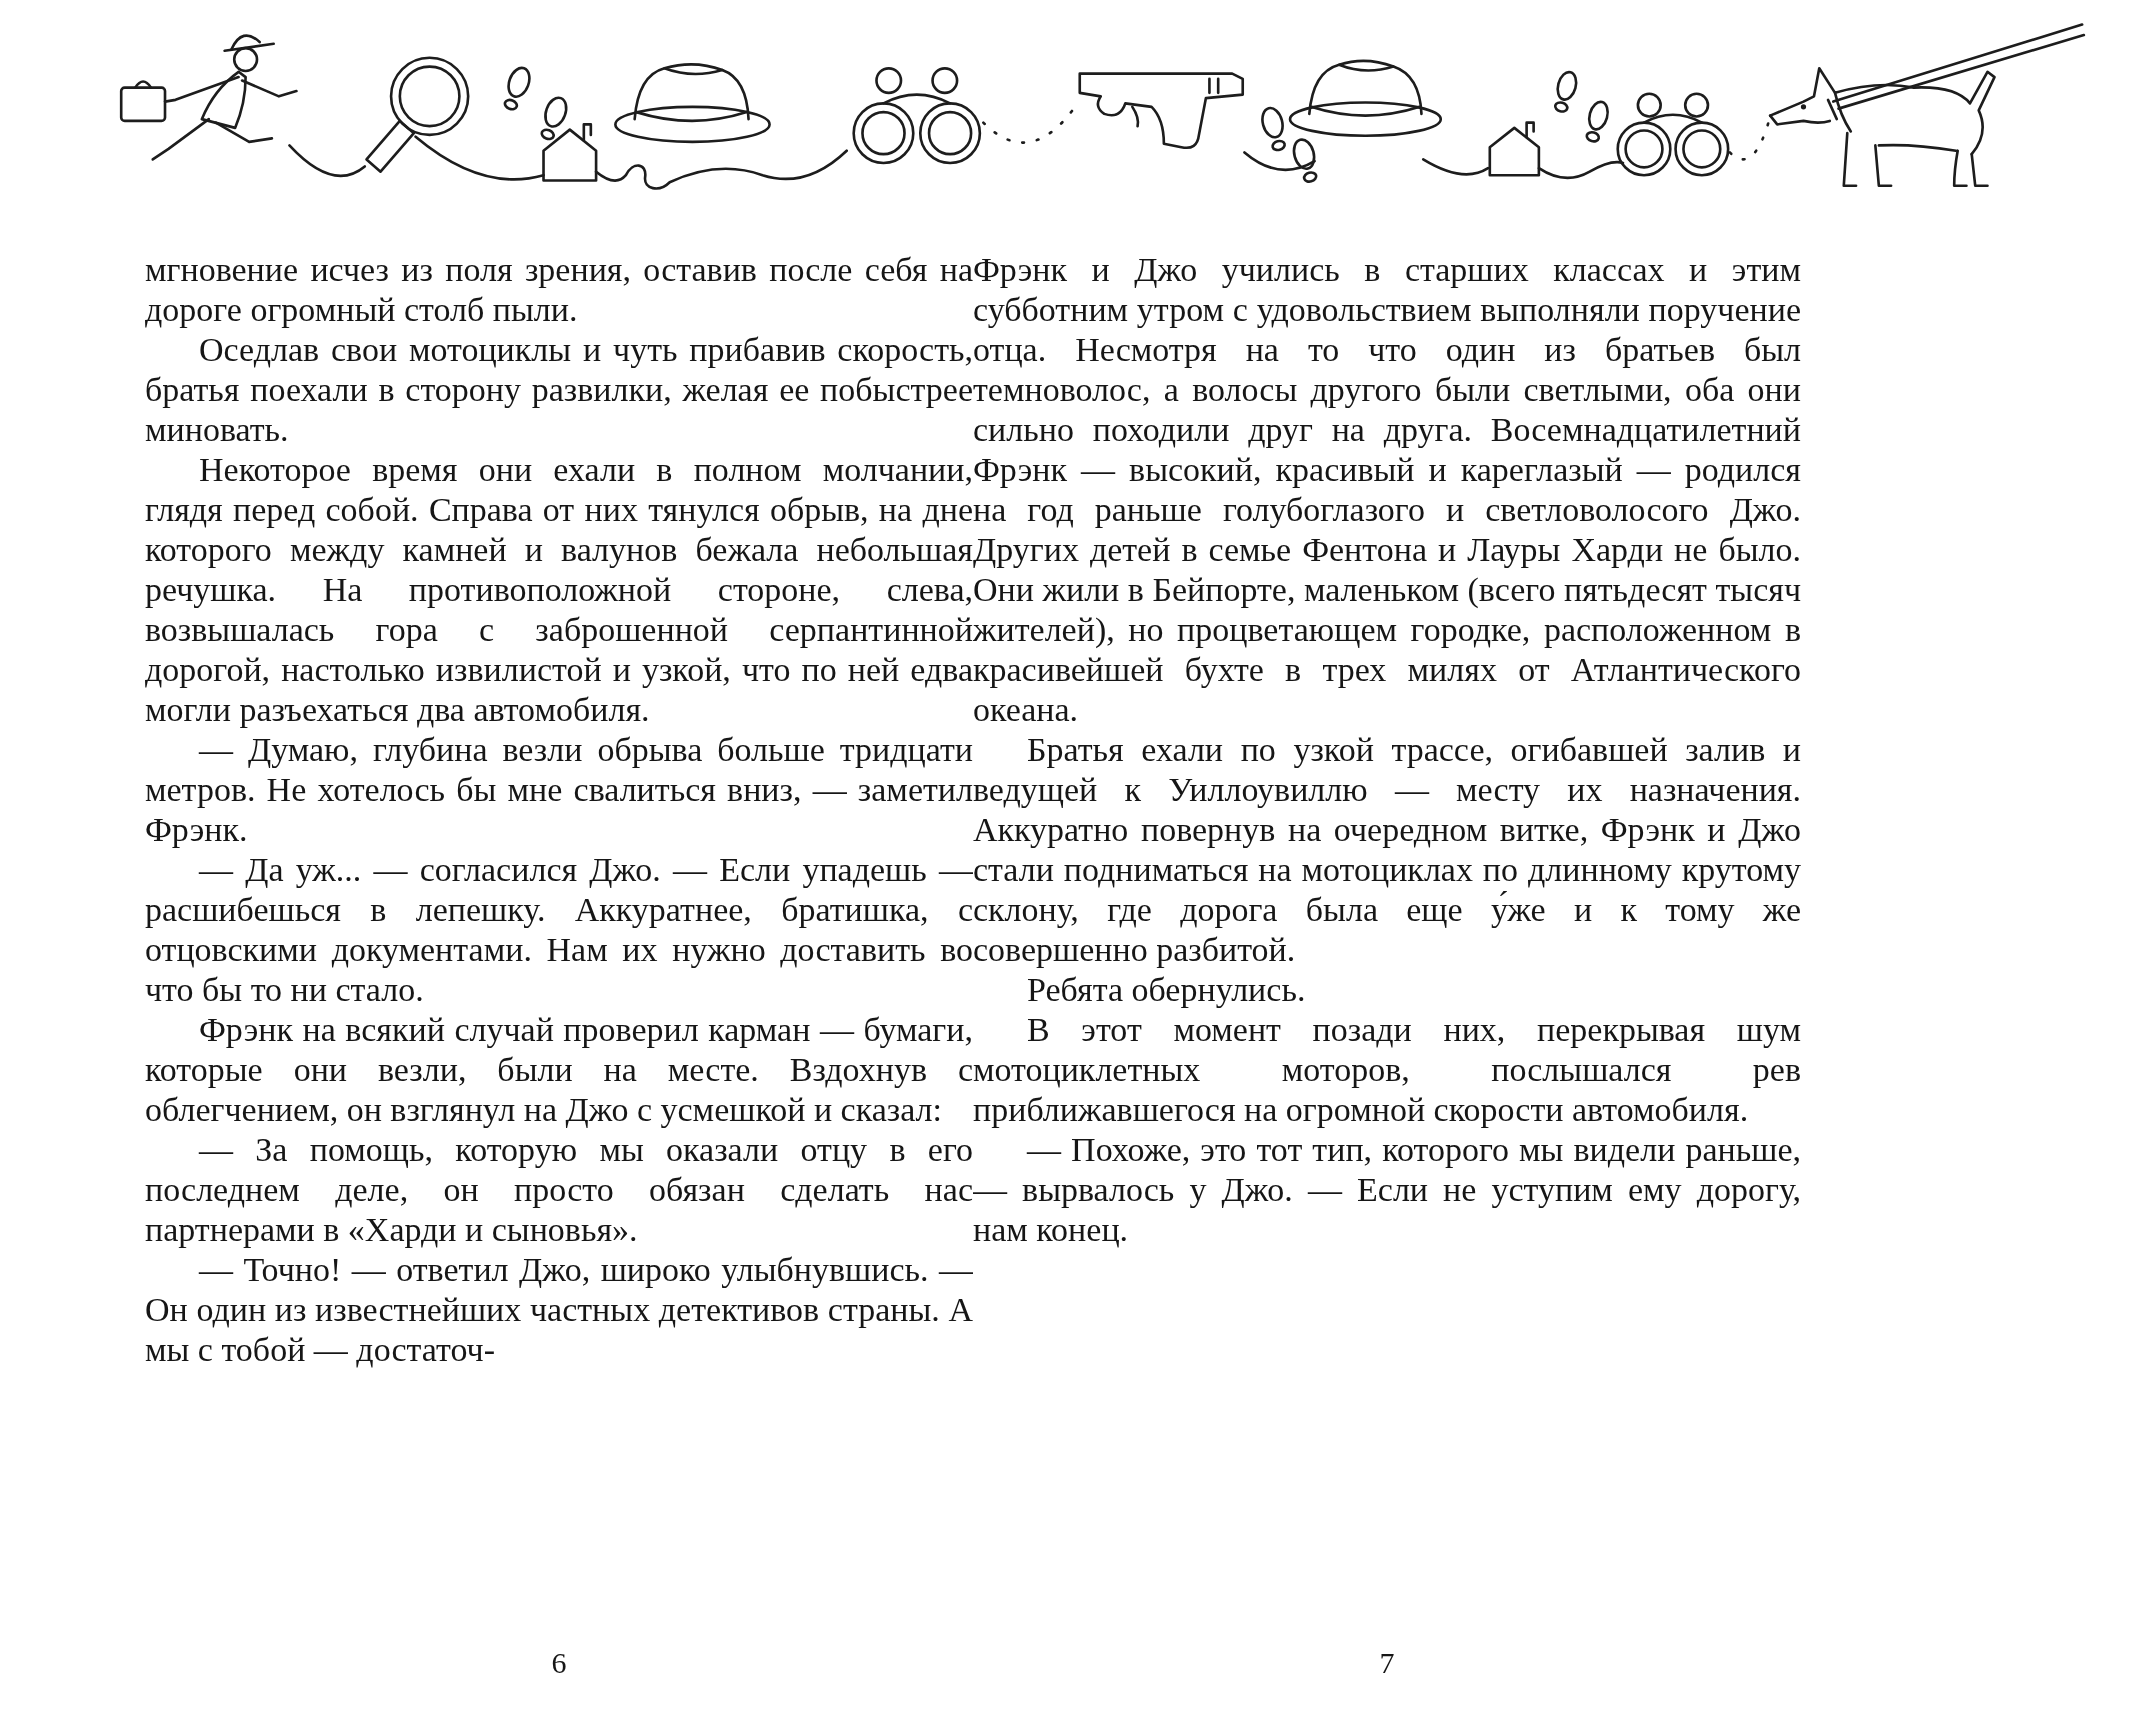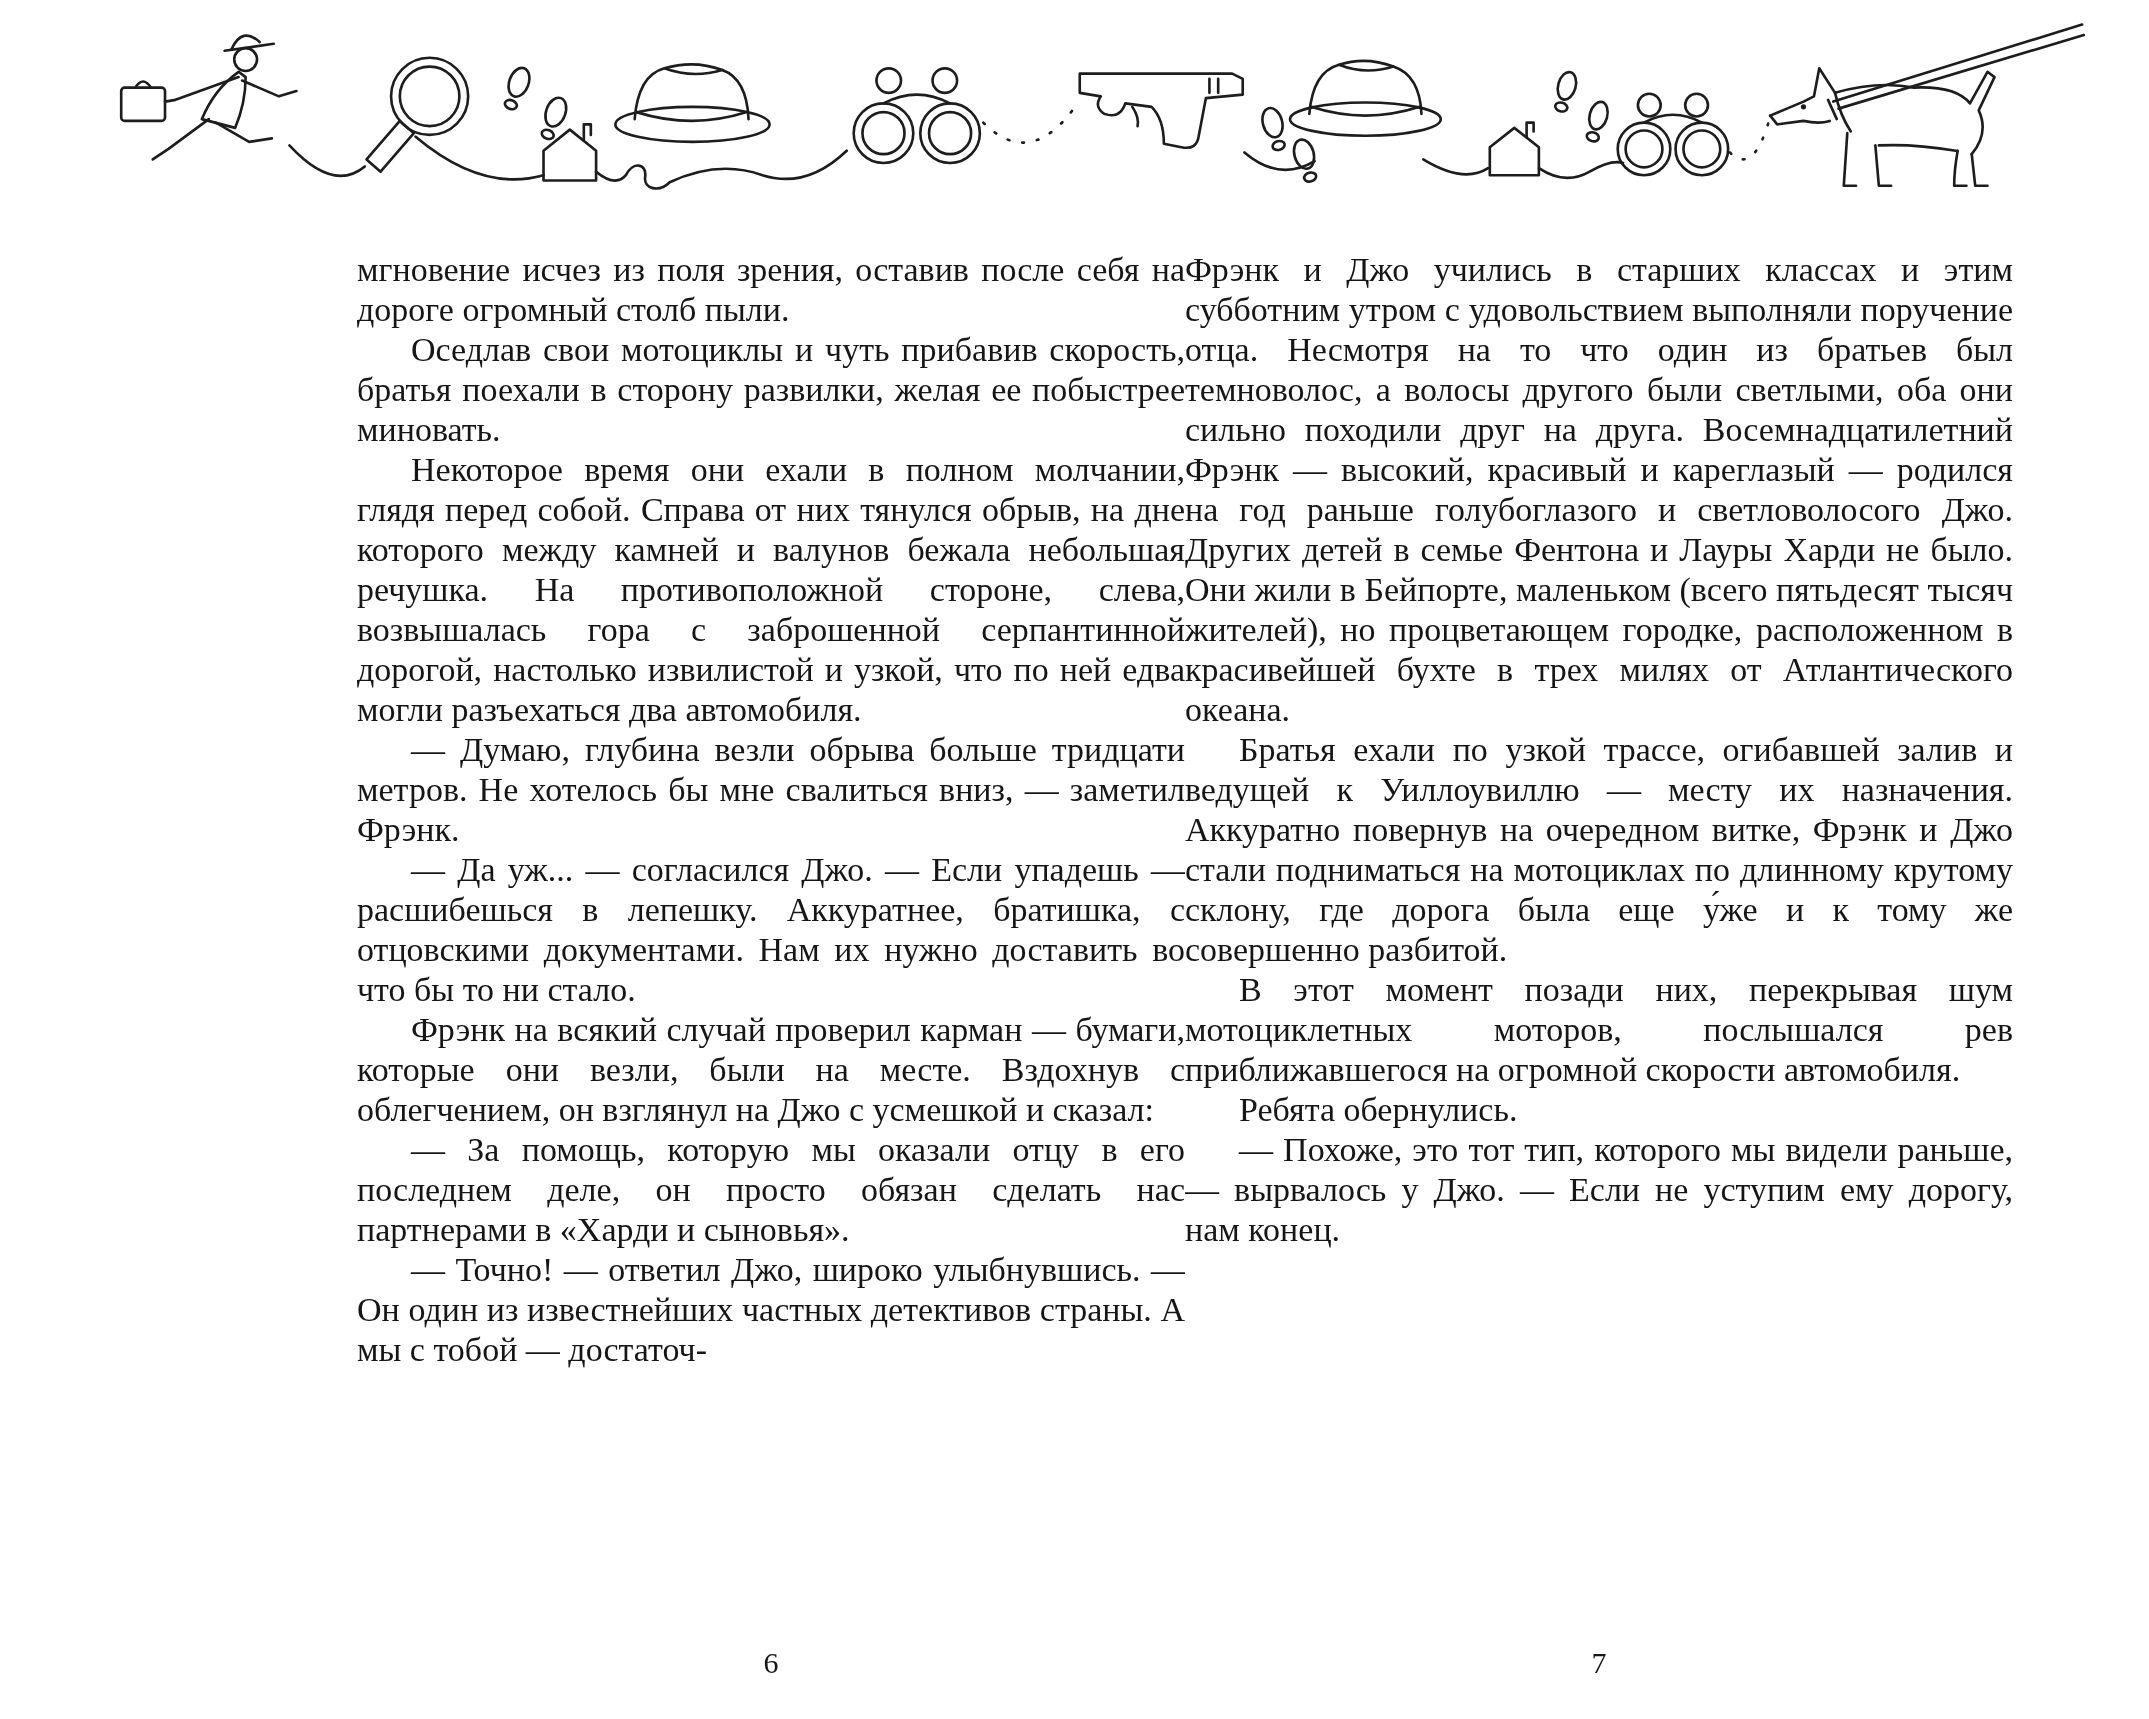--- a/index.html
+++ b/index.html
@@ -18,21 +18,21 @@
     fill: none;
     stroke: #1d1d1d;
     stroke-width: 3;
     stroke-linecap: round;
     stroke-linejoin: round;
   }
   .art .dot { fill: #1d1d1d; stroke: none; }
   .art .dashed { stroke-dasharray: 2 15; }
   .spread {
     display: flex;
-    justify-content: flex-end;
+    justify-content: flex-start;
     margin: 45px 136px 0 145px;
     height: 1432px;
   }
   .page {
     width: 828px;
     display: flex;
     flex-direction: column;
     overflow: hidden;
   }
   .page-text {
@@ -216,23 +216,23 @@
 
     <section class="page">
       <div class="page-text">
 
 
           <p class="para">Фрэнк и Джо учились в старших классах и этим субботним утром с удовольствием выполняли поручение отца. Несмотря на то что один из братьев был темноволос, а волосы другого были светлыми, оба они сильно походили друг на друга. Восемнадцатилетний Фрэнк — высокий, красивый и кареглазый — родился на год раньше голубоглазого и светловолосого Джо. Других детей в семье Фентона и Лауры Харди не было. Они жили в Бейпорте, маленьком (всего пятьдесят тысяч жителей), но процветающем городке, расположенном в красивейшей бухте в трех милях от Атлантического океана.</p>
 
           <p class="para">Братья ехали по узкой трассе, огибавшей залив и ведущей к Уиллоувиллю — месту их назначения. Аккуратно повернув на очередном витке, Фрэнк и Джо стали подниматься на мотоциклах по длинному крутому склону, где дорога была еще у́же и к тому же совершенно разбитой.</p>
 
 
+          <p class="para">Ребята обернулись.</p>
+
           <p class="para">В этот момент позади них, перекрывая шум мотоциклетных моторов, послышался рев приближавшегося на огромной скорости автомобиля.</p>
-
-          <p class="para">Ребята обернулись.</p>
 
           <p class="para">— Похоже, это тот тип, которого мы видели раньше, — вырвалось у Джо. — Если не уступим ему дорогу, нам конец.</p>
         </div>
       <footer class="folio">7</footer>
     </section>
 
   </main>
 </div>
 
 

